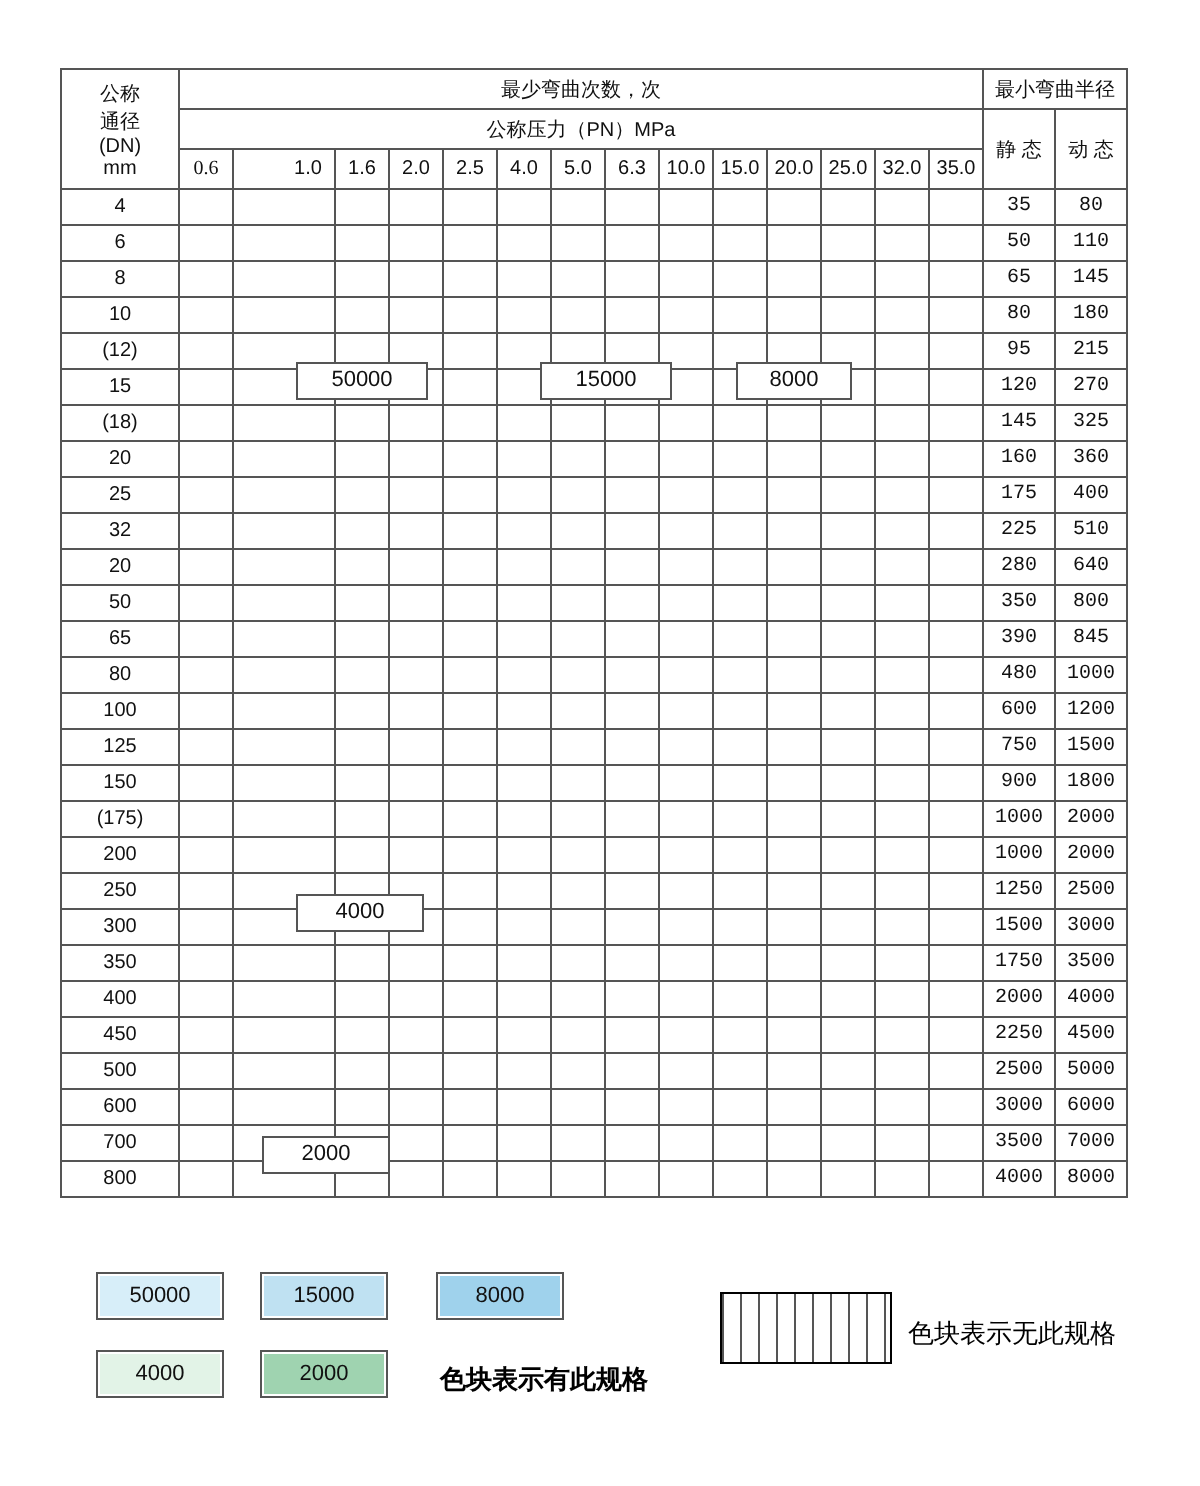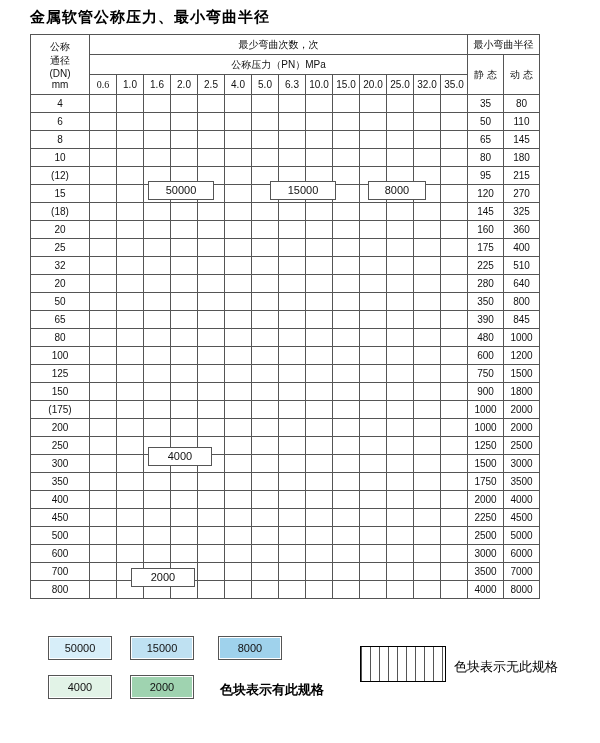--- a/index.html
+++ b/index.html
@@ -32,21 +32,21 @@
     font-weight:normal;
     background:#fff;
   }
   .hdr{background:#e8f3fb;}
   .hdr-dn{width:58px;}
   .colp{width:26px;}
   .colr{width:35px;}
   .rowh{height:17px;}
 
   .dncell{background:#e8f3fb;font-size:10px;}
-  .radcell{font-size:10px;}
+  .radcell{font-size:10px;font-family:Liberation Mono, monospace;}
 
   
   td.c{height:17px;}
   td.blue{background:#9fd2ec;}
   td.green{background:#9fd3b0;}
   td.green2{background:#d7ecdd;}
   
   td.hatch{
     background-image:repeating-linear-gradient(to right,#8a8a8a 0px,#8a8a8a 1px,#ffffff 1px,#ffffff 6px);
   }
@@ -76,42 +76,41 @@
   .hatchbox{
     position:absolute;width:84px;height:34px;border:1px solid #000;
     background-image:repeating-linear-gradient(to right,#555 0px,#555 1px,#ffffff 1px,#ffffff 9px);
   }
 </style>
 </head>
 <body>
 
 <div class="page">
 
-  <div class="title">金属软管公称压力、最小弯曲半径</div>
 
   <table class="main">
     <thead>
       <tr>
         <th class="hdr hdr-dn" rowspan="3">
           <div>公称</div>
           <div>通径</div>
           <div>(DN)</div>
           <div>mm</div>
         </th>
         <th class="hdr" colspan="14" style="height:19px">最少弯曲次数，次</th>
         <th class="hdr" colspan="2" style="height:19px">最小弯曲半径</th>
       </tr>
       <tr>
         <th class="hdr" colspan="14" style="height:19px">公称压力（PN）MPa</th>
         <th class="hdr colr" rowspan="2">静 态</th>
         <th class="hdr colr" rowspan="2">动 态</th>
       </tr>
       <tr id="pn-row">
           <th class="hdr colp" style="height: 19px; font-family: Liberation Serif, serif;">0.6</th>
-          <th class="hdr colp" style="height: 19px;">1.0</th>
+          <th class="hdr colp" style="height: 19px; padding-left: 24px;">1.0</th>
           <th class="hdr colp" style="height: 19px;">1.6</th>
           <th class="hdr colp" style="height: 19px;">2.0</th>
           <th class="hdr colp" style="height: 19px;">2.5</th>
           <th class="hdr colp" style="height: 19px;">4.0</th>
           <th class="hdr colp" style="height: 19px;">5.0</th>
           <th class="hdr colp" style="height: 19px;">6.3</th>
           <th class="hdr colp" style="height: 19px;">10.0</th>
           <th class="hdr colp" style="height: 19px;">15.0</th>
           <th class="hdr colp" style="height: 19px;">20.0</th>
           <th class="hdr colp" style="height: 19px;">25.0</th>

